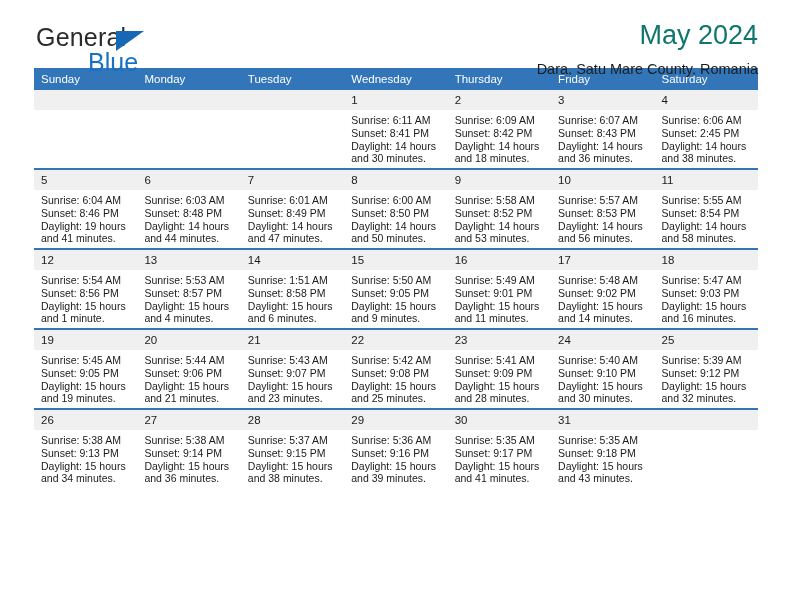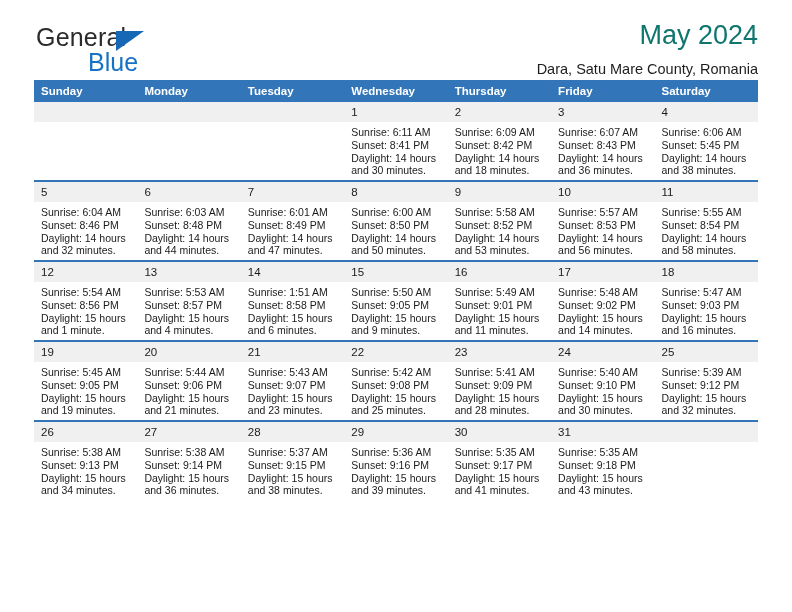--- a/index.html
+++ b/index.html
@@ -17,21 +17,21 @@
   .page {
     position: relative;
     width: 792px;
     height: 612px;
     box-sizing: border-box;
     padding: 0 34px;
   }
 
   
   .header {
-    height: 80px;
+    height: 68px;
     position: relative;
     text-decoration: underline;
   }
   .brand {
     position: absolute;
     left: 0;
     top: 22px;
     width: 260px;
     height: 54px;
   }
@@ -84,21 +84,21 @@
   
   .calendar {
     width: 724px;
     border-collapse: collapse;
     table-layout: fixed;
   }
   .calendar th {
     background: #3275b8;
     color: #ffffff;
     font-size: 11.5px;
-    font-weight: bold;
+    font-weight: normal;
     text-align: left;
     padding: 5px 0 5px 7px;
     height: 11px;
     border: none;
   }
   .calendar td {
     width: 103.42px;
     height: 78px;
     vertical-align: top;
     padding: 0;
@@ -196,32 +196,32 @@
             <div class="info">
               <div>Sunrise: 6:07 AM</div>
               <div>Sunset: 8:43 PM</div>
               <div class="wrapline">Daylight: 14 hours and 36 minutes.</div>
             </div>
           </td>
           <td>
             <div class="daynum">4</div>
             <div class="info">
               <div>Sunrise: 6:06 AM</div>
-              <div>Sunset: 5:45 PM</div>
+              <div>Sunset: 2:45 PM</div>
               <div class="wrapline">Daylight: 14 hours and 38 minutes.</div>
             </div>
           </td>
         </tr>
         <tr>
           <td>
             <div class="daynum">5</div>
             <div class="info">
               <div>Sunrise: 6:04 AM</div>
               <div>Sunset: 8:46 PM</div>
-              <div class="wrapline">Daylight: 14 hours and 32 minutes.</div>
+              <div class="wrapline">Daylight: 19 hours and 41 minutes.</div>
             </div>
           </td>
           <td>
             <div class="daynum">6</div>
             <div class="info">
               <div>Sunrise: 6:03 AM</div>
               <div>Sunset: 8:48 PM</div>
               <div class="wrapline">Daylight: 14 hours and 44 minutes.</div>
             </div>
           </td>

